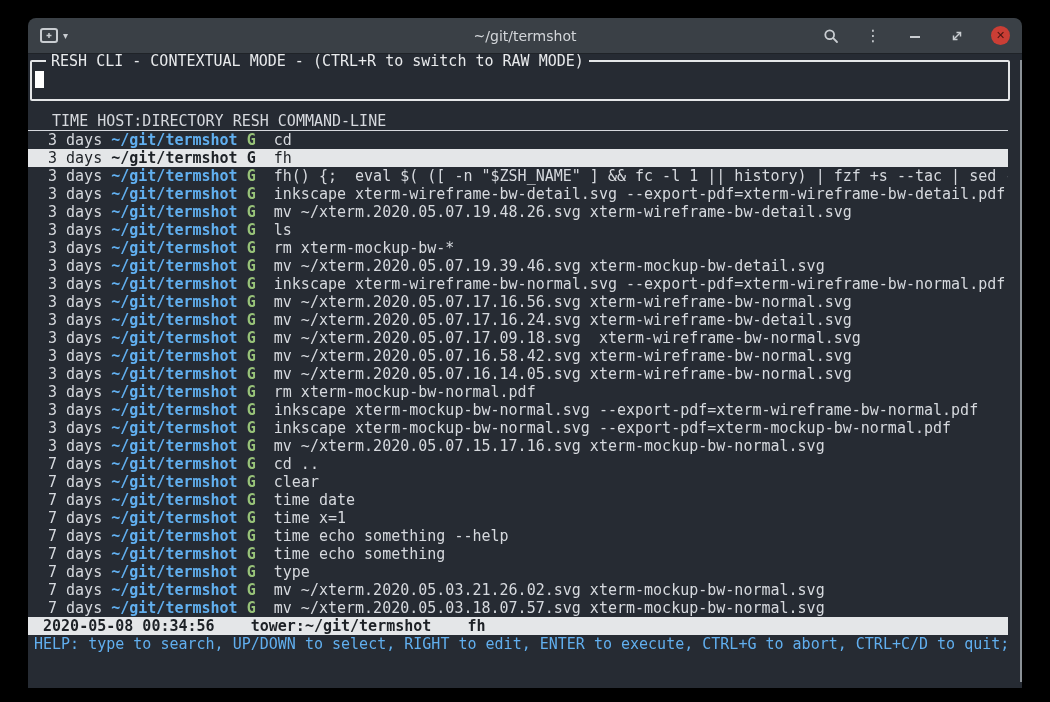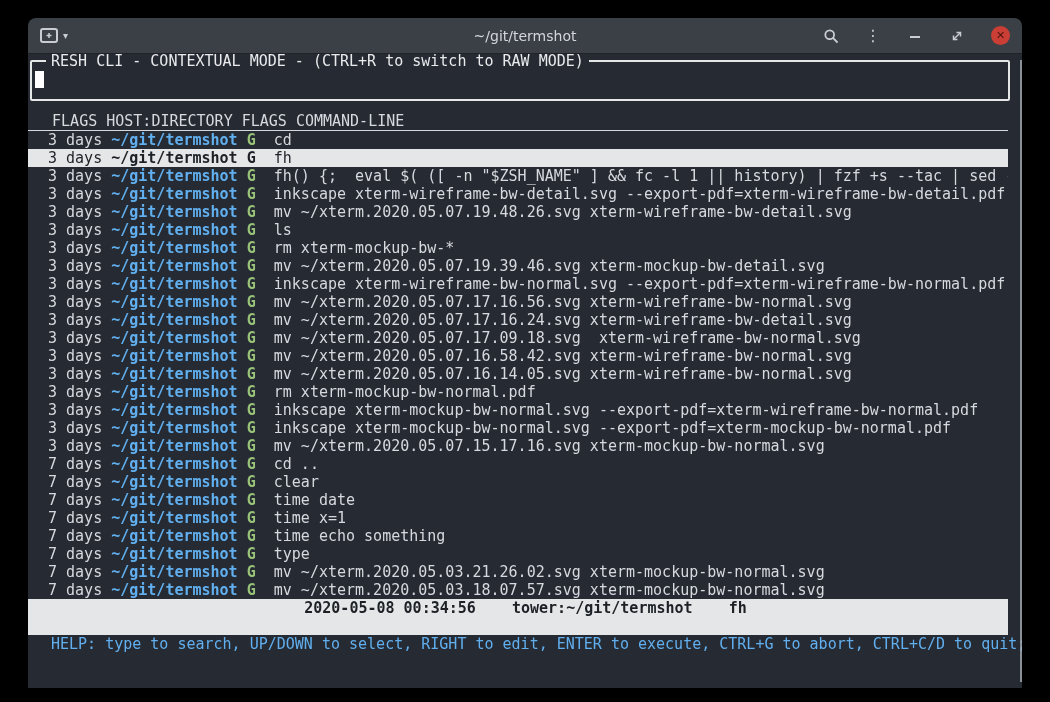--- a/index.html
+++ b/index.html
@@ -40,23 +40,23 @@
 
   .rows { margin-top:11px; padding-right:14px; }
   .hdr { padding-left:6px; white-space:pre; height:19px; border-bottom:1px solid #d6d9de; }
   .row { padding-left:20px; white-space:pre; height:18px; overflow:hidden; }
   .col-host { color:var(--blue); font-weight:bold; }
   .col-flag { color:var(--green); font-weight:bold; }
   .row.selected { background:var(--sel-bg); color:var(--sel-fg); }
   .row.selected .col-host, .row.selected .col-flag { color:var(--sel-fg); }
 
   .status { background:var(--sel-bg); color:var(--sel-fg); font-weight:bold;
-            white-space:pre; height:36px; padding-left:calc(6px + 1ch);text-align:center; }
+            white-space:pre; height:18px; padding-left:calc(6px + 1ch); }
   .g4 { margin-left:4ch; }
-  .help { padding-left:23px; white-space:pre; height:18px; color:var(--blue); }
+  .help { padding-left:6px; white-space:pre; height:18px; color:var(--blue); }
 
   .scrollbar { position:absolute; right:0; top:6px; bottom:6px; width:2px;
                background:#aeb4ba; opacity:.75; }
 </style>
 </head>
 <body>
 
 <div id="screen">
   <div id="window">
 
@@ -99,21 +99,21 @@
       </div>
     </div>
 
     <div class="terminal">
       <div class="search-box">
         <span class="box-label">RESH CLI - CONTEXTUAL MODE - (CTRL+R to switch to RAW MODE)</span>
         <span class="cursor"></span>
       </div>
 
       <div class="rows">
-        <div class="hdr">  FLAGS HOST:DIRECTORY FLAGS COMMAND-LINE</div>
+        <div class="hdr">  TIME HOST:DIRECTORY RESH COMMAND-LINE</div>
         <div id="history-list">
             <div class="row"><span class="col-time">3 days</span> <span class="col-host">~/git/termshot</span> <span class="col-flag">G</span>  <span class="col-cmd">cd</span></div>
             <div class="row selected"><span class="col-time">3 days</span> <span class="col-host">~/git/termshot</span> <span class="col-flag">G</span>  <span class="col-cmd">fh</span></div>
             <div class="row"><span class="col-time">3 days</span> <span class="col-host">~/git/termshot</span> <span class="col-flag">G</span>  <span class="col-cmd">fh() {;  eval $( ([ -n "$ZSH_NAME" ] &amp;&amp; fc -l 1 || history) | fzf +s --tac | sed -r</span></div>
             <div class="row"><span class="col-time">3 days</span> <span class="col-host">~/git/termshot</span> <span class="col-flag">G</span>  <span class="col-cmd">inkscape xterm-wireframe-bw-detail.svg --export-pdf=xterm-wireframe-bw-detail.pdf</span></div>
             <div class="row"><span class="col-time">3 days</span> <span class="col-host">~/git/termshot</span> <span class="col-flag">G</span>  <span class="col-cmd">mv ~/xterm.2020.05.07.19.48.26.svg xterm-wireframe-bw-detail.svg</span></div>
             <div class="row"><span class="col-time">3 days</span> <span class="col-host">~/git/termshot</span> <span class="col-flag">G</span>  <span class="col-cmd">ls</span></div>
             <div class="row"><span class="col-time">3 days</span> <span class="col-host">~/git/termshot</span> <span class="col-flag">G</span>  <span class="col-cmd">rm xterm-mockup-bw-*</span></div>
             <div class="row"><span class="col-time">3 days</span> <span class="col-host">~/git/termshot</span> <span class="col-flag">G</span>  <span class="col-cmd">mv ~/xterm.2020.05.07.19.39.46.svg xterm-mockup-bw-detail.svg</span></div>
             <div class="row"><span class="col-time">3 days</span> <span class="col-host">~/git/termshot</span> <span class="col-flag">G</span>  <span class="col-cmd">inkscape xterm-wireframe-bw-normal.svg --export-pdf=xterm-wireframe-bw-normal.pdf</span></div>
@@ -123,20 +123,21 @@
             <div class="row"><span class="col-time">3 days</span> <span class="col-host">~/git/termshot</span> <span class="col-flag">G</span>  <span class="col-cmd">mv ~/xterm.2020.05.07.16.58.42.svg xterm-wireframe-bw-normal.svg</span></div>
             <div class="row"><span class="col-time">3 days</span> <span class="col-host">~/git/termshot</span> <span class="col-flag">G</span>  <span class="col-cmd">mv ~/xterm.2020.05.07.16.14.05.svg xterm-wireframe-bw-normal.svg</span></div>
             <div class="row"><span class="col-time">3 days</span> <span class="col-host">~/git/termshot</span> <span class="col-flag">G</span>  <span class="col-cmd">rm xterm-mockup-bw-normal.pdf</span></div>
             <div class="row"><span class="col-time">3 days</span> <span class="col-host">~/git/termshot</span> <span class="col-flag">G</span>  <span class="col-cmd">inkscape xterm-mockup-bw-normal.svg --export-pdf=xterm-wireframe-bw-normal.pdf</span></div>
             <div class="row"><span class="col-time">3 days</span> <span class="col-host">~/git/termshot</span> <span class="col-flag">G</span>  <span class="col-cmd">inkscape xterm-mockup-bw-normal.svg --export-pdf=xterm-mockup-bw-normal.pdf</span></div>
             <div class="row"><span class="col-time">3 days</span> <span class="col-host">~/git/termshot</span> <span class="col-flag">G</span>  <span class="col-cmd">mv ~/xterm.2020.05.07.15.17.16.svg xterm-mockup-bw-normal.svg</span></div>
             <div class="row"><span class="col-time">7 days</span> <span class="col-host">~/git/termshot</span> <span class="col-flag">G</span>  <span class="col-cmd">cd ..</span></div>
             <div class="row"><span class="col-time">7 days</span> <span class="col-host">~/git/termshot</span> <span class="col-flag">G</span>  <span class="col-cmd">clear</span></div>
             <div class="row"><span class="col-time">7 days</span> <span class="col-host">~/git/termshot</span> <span class="col-flag">G</span>  <span class="col-cmd">time date</span></div>
             <div class="row"><span class="col-time">7 days</span> <span class="col-host">~/git/termshot</span> <span class="col-flag">G</span>  <span class="col-cmd">time x=1</span></div>
+            <div class="row"><span class="col-time">7 days</span> <span class="col-host">~/git/termshot</span> <span class="col-flag">G</span>  <span class="col-cmd">time echo something --help</span></div>
             <div class="row"><span class="col-time">7 days</span> <span class="col-host">~/git/termshot</span> <span class="col-flag">G</span>  <span class="col-cmd">time echo something</span></div>
             <div class="row"><span class="col-time">7 days</span> <span class="col-host">~/git/termshot</span> <span class="col-flag">G</span>  <span class="col-cmd">type</span></div>
             <div class="row"><span class="col-time">7 days</span> <span class="col-host">~/git/termshot</span> <span class="col-flag">G</span>  <span class="col-cmd">mv ~/xterm.2020.05.03.21.26.02.svg xterm-mockup-bw-normal.svg</span></div>
             <div class="row"><span class="col-time">7 days</span> <span class="col-host">~/git/termshot</span> <span class="col-flag">G</span>  <span class="col-cmd">mv ~/xterm.2020.05.03.18.07.57.svg xterm-mockup-bw-normal.svg</span></div>
           </div>
         <div class="status"><span>2020-05-08 00:34:56</span><span class="g4">tower:~/git/termshot</span><span class="g4">fh</span></div>
         <div class="help">HELP: type to search, UP/DOWN to select, RIGHT to edit, ENTER to execute, CTRL+G to abort, CTRL+C/D to quit;</div>
       </div>
 
       <div class="scrollbar"></div>

